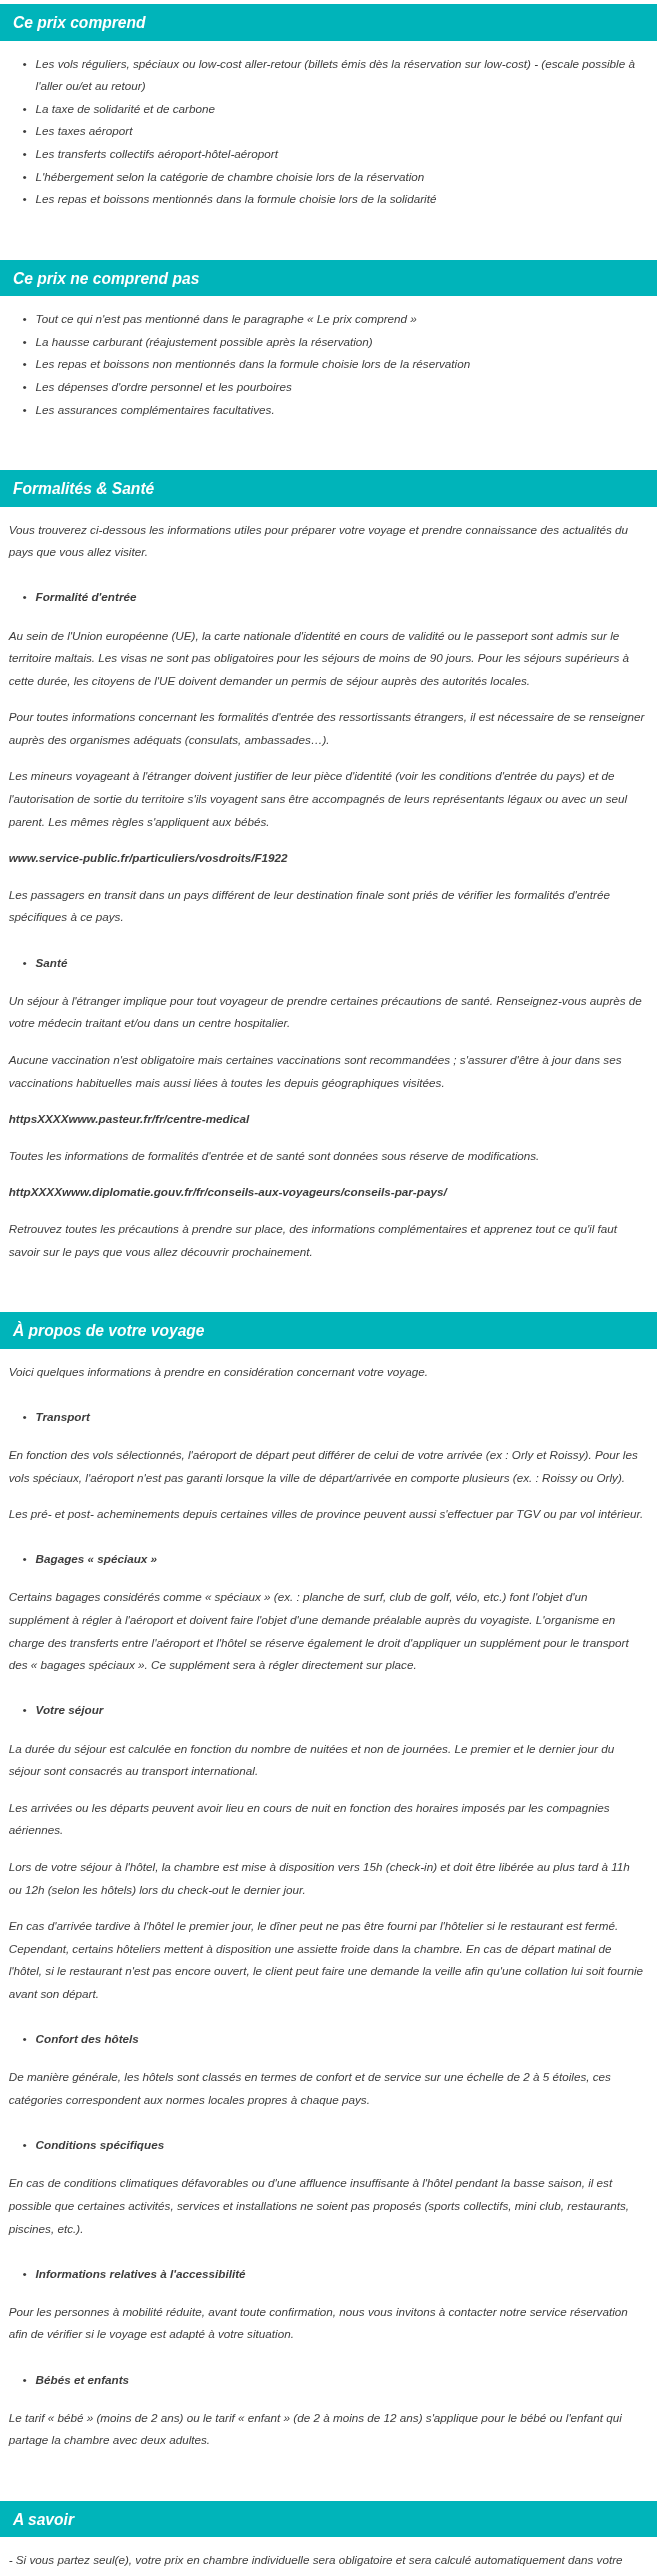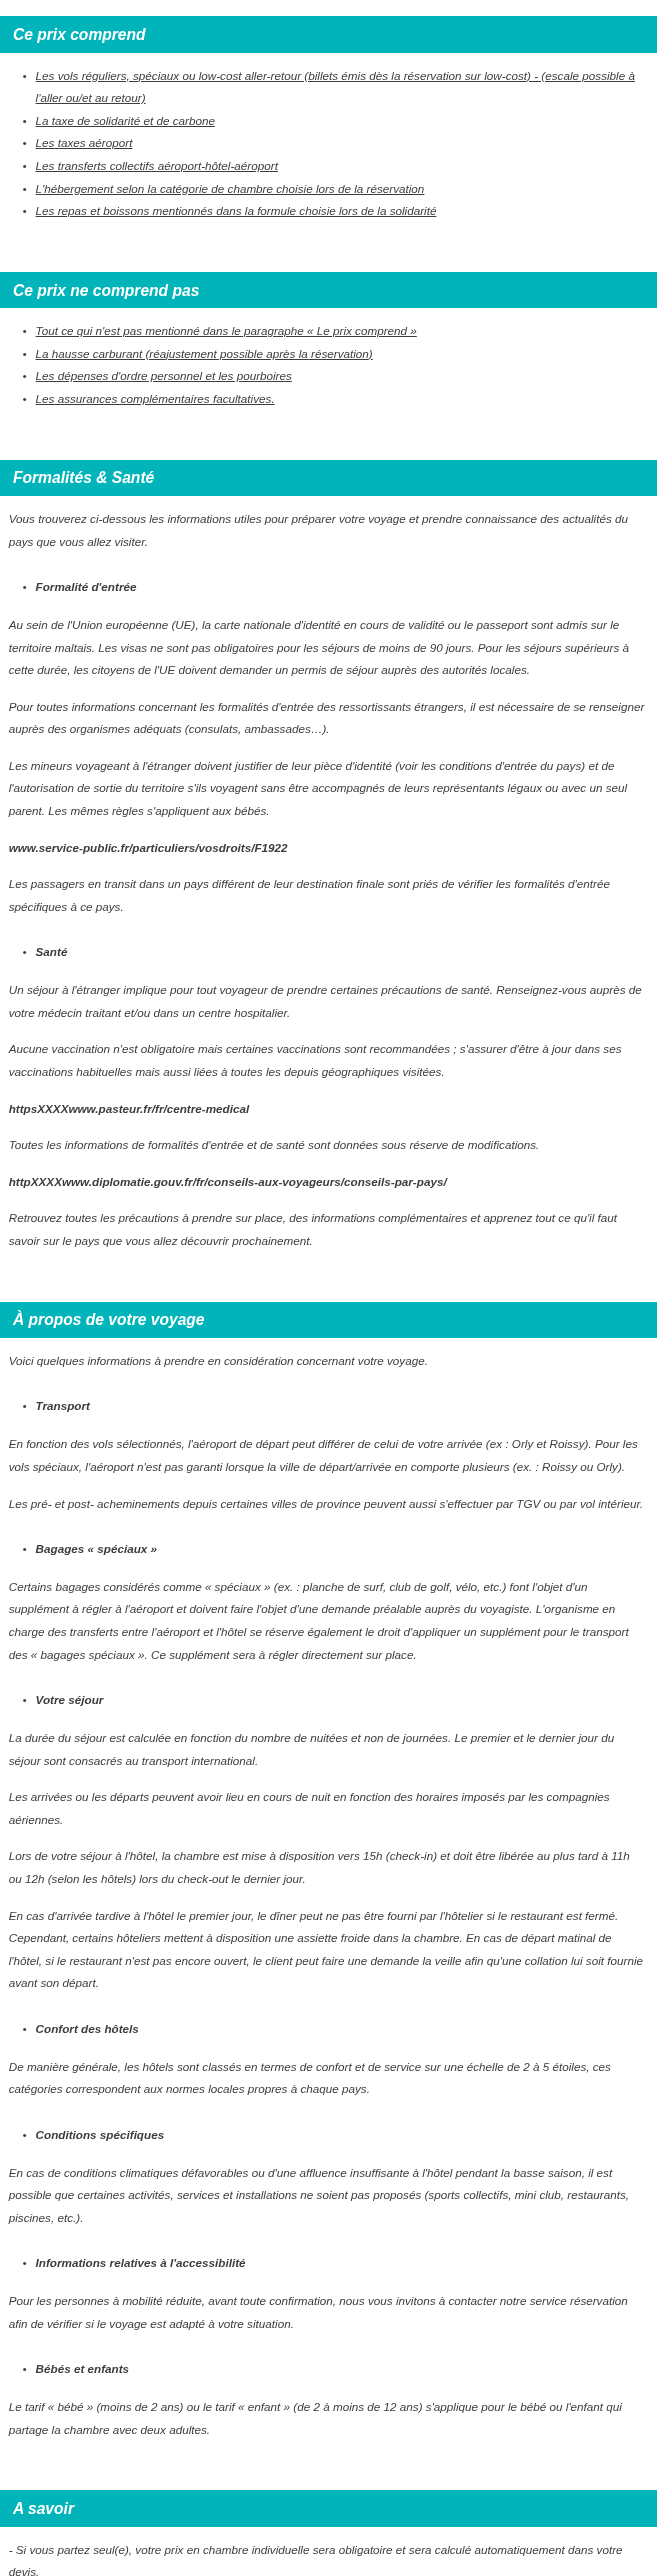--- a/index.html
+++ b/index.html
@@ -14,29 +14,28 @@
   .section + .section { margin-top: 49px; }
   .bar {
     background: var(--accent, #00b4ba);
     color: var(--header-text, #ffffff);
     font-size: 15.6px;
     font-weight: 700;
     font-style: italic;
     line-height: 19px;
     padding: 8.7px 13px;
     width: 658px;
-    margin-top: 12px;
   }
   .content {
     padding: 12px 12px 0 8.7px;
     font-size: 11.7px;
     line-height: 22.6px;
   }
   p.para { margin: 0 0 14px 0; }
-  ul.bullets { list-style: none; margin: 0 0 14px 0; text-decoration: underline; }
+  ul.bullets { list-style: none; margin: 0 0 14px 0; }
   ul.bullets li {
     position: relative;
     margin-left: 10.4px;
     padding-left: 16.5px;
   }
   ul.bullets li::before {
     content: "\2022";
     position: absolute;
     left: 3.5px;
     top: 0;
@@ -72,20 +71,21 @@
           <li>Les repas et boissons mentionnés dans la formule choisie lors de la solidarité</li>
         </ul>
       </div>
     </section>
     <section class="section">
       <h2 class="bar">Ce prix ne comprend pas</h2>
       <div class="content">
         <ul class="bullets">
           <li>Tout ce qui n'est pas mentionné dans le paragraphe « Le prix comprend »</li>
           <li>La hausse carburant (réajustement possible après la réservation)</li>
+          <li>Les repas et boissons non mentionnés dans la formule choisie lors de la réservation</li>
           <li>Les dépenses d'ordre personnel et les pourboires</li>
           <li>Les assurances complémentaires facultatives.</li>
         </ul>
       </div>
     </section>
     <section class="section">
       <h2 class="bar">Formalités &amp; Santé</h2>
       <div class="content">
         <p class="para">Vous trouverez ci-dessous les informations utiles pour préparer votre voyage et prendre connaissance des actualités du pays que vous allez visiter.</p>
         <div class="subheading">Formalité d'entrée</div>

